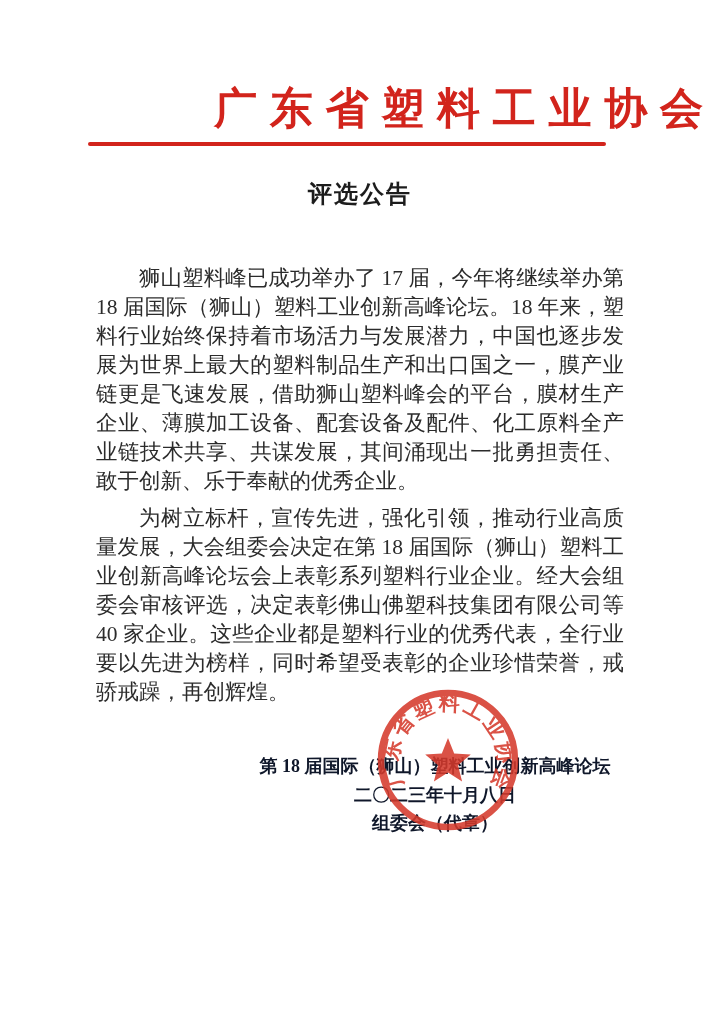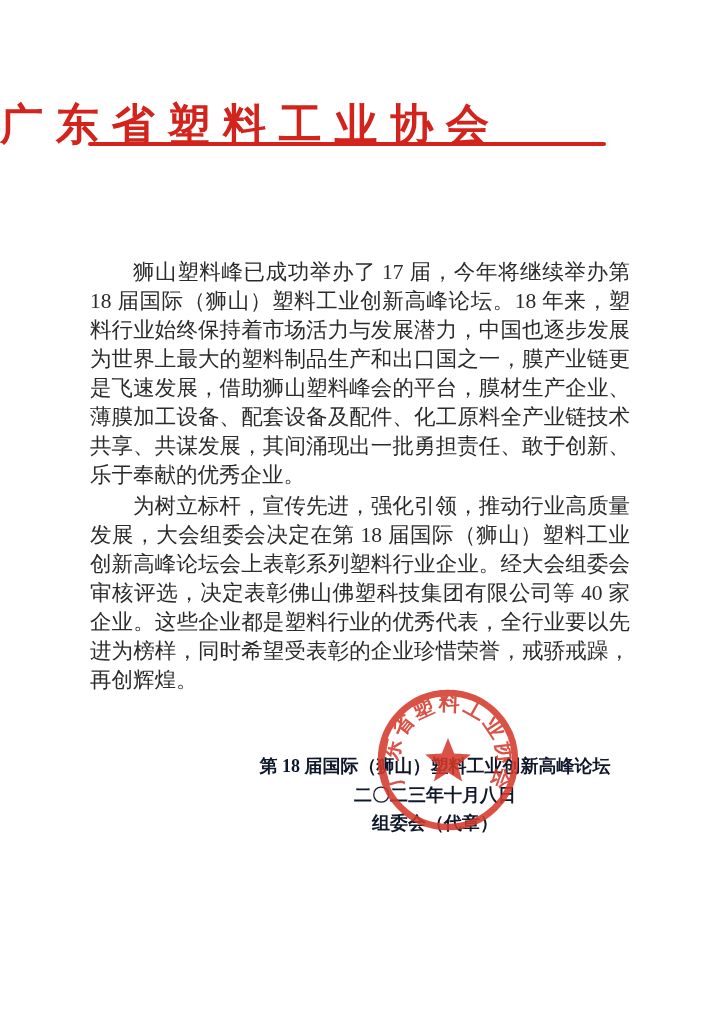--- a/index.html
+++ b/index.html
@@ -9,22 +9,23 @@
   }
   html,body{margin:0;padding:0;background:#ffffff;}
   .page{
     position:relative;
     width:720px;height:1018px;
     background:#ffffff;
     overflow:hidden;
     font-family:"Liberation Serif","DejaVu Serif",serif;
   }
   .head-wrap{
-    position:absolute;top:100px;left:0;width:694px;
-    text-align:left;
+    position:absolute;top:84px;left:0;width:694px;
+    text-align:right;
+    padding-left:10px;
   }
   .letterhead{
     font-size:43px;line-height:50px;
     font-weight:bold;
     color:var(--red-head);
     letter-spacing:1px;
     white-space:nowrap;
   }
   .letterhead-rule{
     position:absolute;top:142px;left:88px;
@@ -40,21 +41,21 @@
     letter-spacing:2px;
   }
   .body-text{
     position:absolute;top:256px;left:88px;width:544px;
     font-size:21.5px;line-height:29px;
     color:var(--ink);
     text-align:justify;
     text-justify:inter-ideograph;
     word-break:break-all;
   }
-  .body-text p{margin:2px;text-indent:2em;}
+  .body-text p{margin:8px;text-indent:2em;}
   .signature{
     position:absolute;top:752px;left:235px;width:400px;
     text-align:center;
     font-size:18px;line-height:28.5px;
     font-weight:bold;color:#0f172a;
     white-space:nowrap;
   }
   .seal{
     position:absolute;left:362px;top:674px;
     width:172px;height:172px;
@@ -72,20 +73,21 @@
 </head>
 <body>
 
 <div class="page">
 
   <div class="head-wrap">
     <div class="letterhead">广 东 省 塑 料 工 业 协 会</div>
   </div>
   <div class="letterhead-rule"></div>
 
+  <h1 class="doc-title">评选公告</h1>
 
   <div class="body-text">
     <p>狮山塑料峰已成功举办了 17 届，今年将继续举办第 18 届国际（狮山）塑料工业创新高峰论坛。18 年来，塑料行业始终保持着市场活力与发展潜力，中国也逐步发展为世界上最大的塑料制品生产和出口国之一，膜产业链更是飞速发展，借助狮山塑料峰会的平台，膜材生产企业、薄膜加工设备、配套设备及配件、化工原料全产业链技术共享、共谋发展，其间涌现出一批勇担责任、敢于创新、乐于奉献的优秀企业。</p>
     <p>为树立标杆，宣传先进，强化引领，推动行业高质量发展，大会组委会决定在第 18 届国际（狮山）塑料工业创新高峰论坛会上表彰系列塑料行业企业。经大会组委会审核评选，决定表彰佛山佛塑科技集团有限公司等 40 家企业。这些企业都是塑料行业的优秀代表，全行业要以先进为榜样，同时希望受表彰的企业珍惜荣誉，戒骄戒躁，再创辉煌。</p>
   </div>
 
   <div class="signature">
     <div>第 18 届国际（狮山）塑料工业创新高峰论坛</div>
     <div>二〇二三年十月八日</div>
     <div>组委会（代章）</div>

